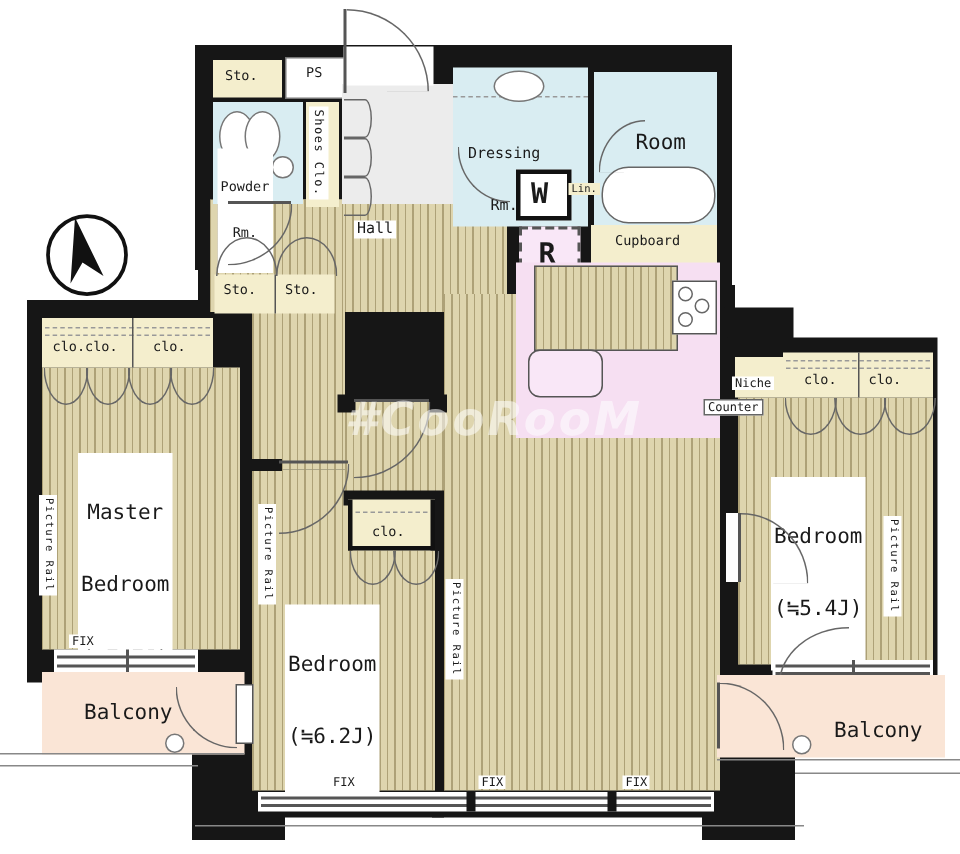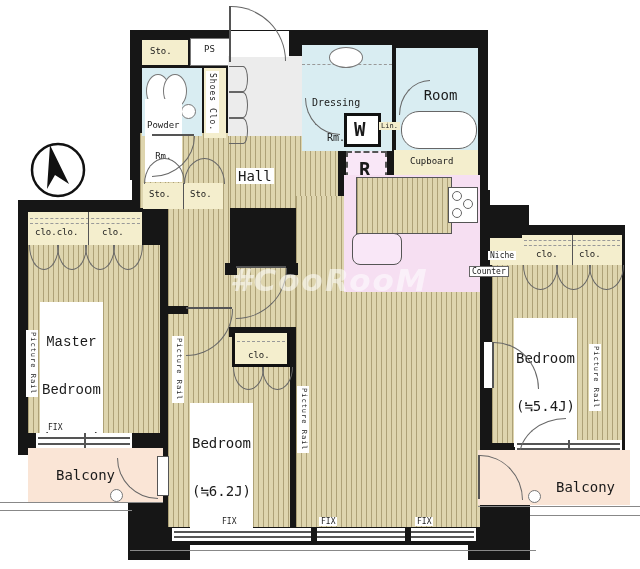--- a/index.html
+++ b/index.html
@@ -122,21 +122,21 @@
 
   <div class="pink" style="left:344px;top:175px;width:136px;height:117px;"></div>
   <div class="floor" style="left:356px;top:177px;width:96px;height:57px;border:1px solid #555;box-sizing:border-box;"></div>
   <div class="whitef" style="left:448px;top:187px;width:30px;height:36px;border:1px solid #555;box-sizing:border-box;"></div>
   <div class="burner" style="left:452px;top:191px;"></div>
   <div class="burner" style="left:463px;top:199px;"></div>
   <div class="burner" style="left:452px;top:208px;"></div>
   <div class="abs" style="left:352px;top:233px;width:48px;height:30px;background:var(--pinklight);border:1px solid #555;border-radius:8px;"></div>
   <div class="lbl box" style="left:469px;top:266px;font-size:8px;text-align:right;">Counter</div>
 
-  <div class="lbl" style="left:236px;top:168px;font-size:14px;">Hall</div>
+  <div class="lbl" style="left:236px;top:147px;font-size:10px;">Hall</div>
   <div class="cream" style="left:143px;top:183px;width:80px;height:26px;"></div>
   <div class="vline" style="left:183px;top:183px;height:26px;width:1px;"></div>
   <div class="lbl clear" style="left:147px;top:189px;font-size:9px;">Sto.</div>
   <div class="lbl clear" style="left:188px;top:189px;font-size:9px;">Sto.</div>
   <div class="dome-up" style="left:144px;top:158px;width:39px;height:25px;"></div>
   <div class="dome-up" style="left:184px;top:158px;width:39px;height:25px;"></div>
   <div class="hline" style="left:152px;top:134px;width:42px;"></div>
   <div class="arc br" style="left:152px;top:136px;width:42px;height:40px;"></div>
 
   <div class="wall" style="left:225px;top:263px;width:12px;height:12px;"></div>
@@ -147,21 +147,21 @@
   <div class="cream" style="left:28px;top:212px;width:114px;height:33px;"></div>
   <div class="dashed" style="left:30px;top:218px;width:110px;"></div>
   <div class="dashed" style="left:30px;top:223px;width:110px;"></div>
   <div class="vline" style="left:88px;top:212px;height:33px;width:1px;"></div>
   <div class="lbl clear" style="left:33px;top:227px;font-size:9px;">clo.clo.</div>
   <div class="lbl clear" style="left:100px;top:227px;font-size:9px;">clo.</div>
   <div class="dome-down" style="left:29px;top:245px;width:28px;height:24px;"></div>
   <div class="dome-down" style="left:57px;top:245px;width:28px;height:24px;"></div>
   <div class="dome-down" style="left:85px;top:245px;width:28px;height:24px;"></div>
   <div class="dome-down" style="left:113px;top:245px;width:28px;height:24px;"></div>
-  <div class="lbl" style="left:40px;top:302px;font-size:14px;font-family:Liberation Mono, monospace;">
+  <div class="lbl" style="left:52px;top:302px;font-size:14px;">
     <div>Master</div>
     <div>Bedroom</div>
     <div>(≒7.7J)</div>
   </div>
   <div class="vtxt" style="left:26px;top:330px;">Picture Rail</div>
   <div class="lbl" style="left:46px;top:423px;font-size:8px;">FIX</div>
 
   <div class="whitef" style="left:36px;top:433px;width:96px;height:16px;"></div>
   <div class="hline" style="left:38px;top:437px;width:92px;"></div>
   <div class="hline" style="left:38px;top:443px;width:92px;"></div>

